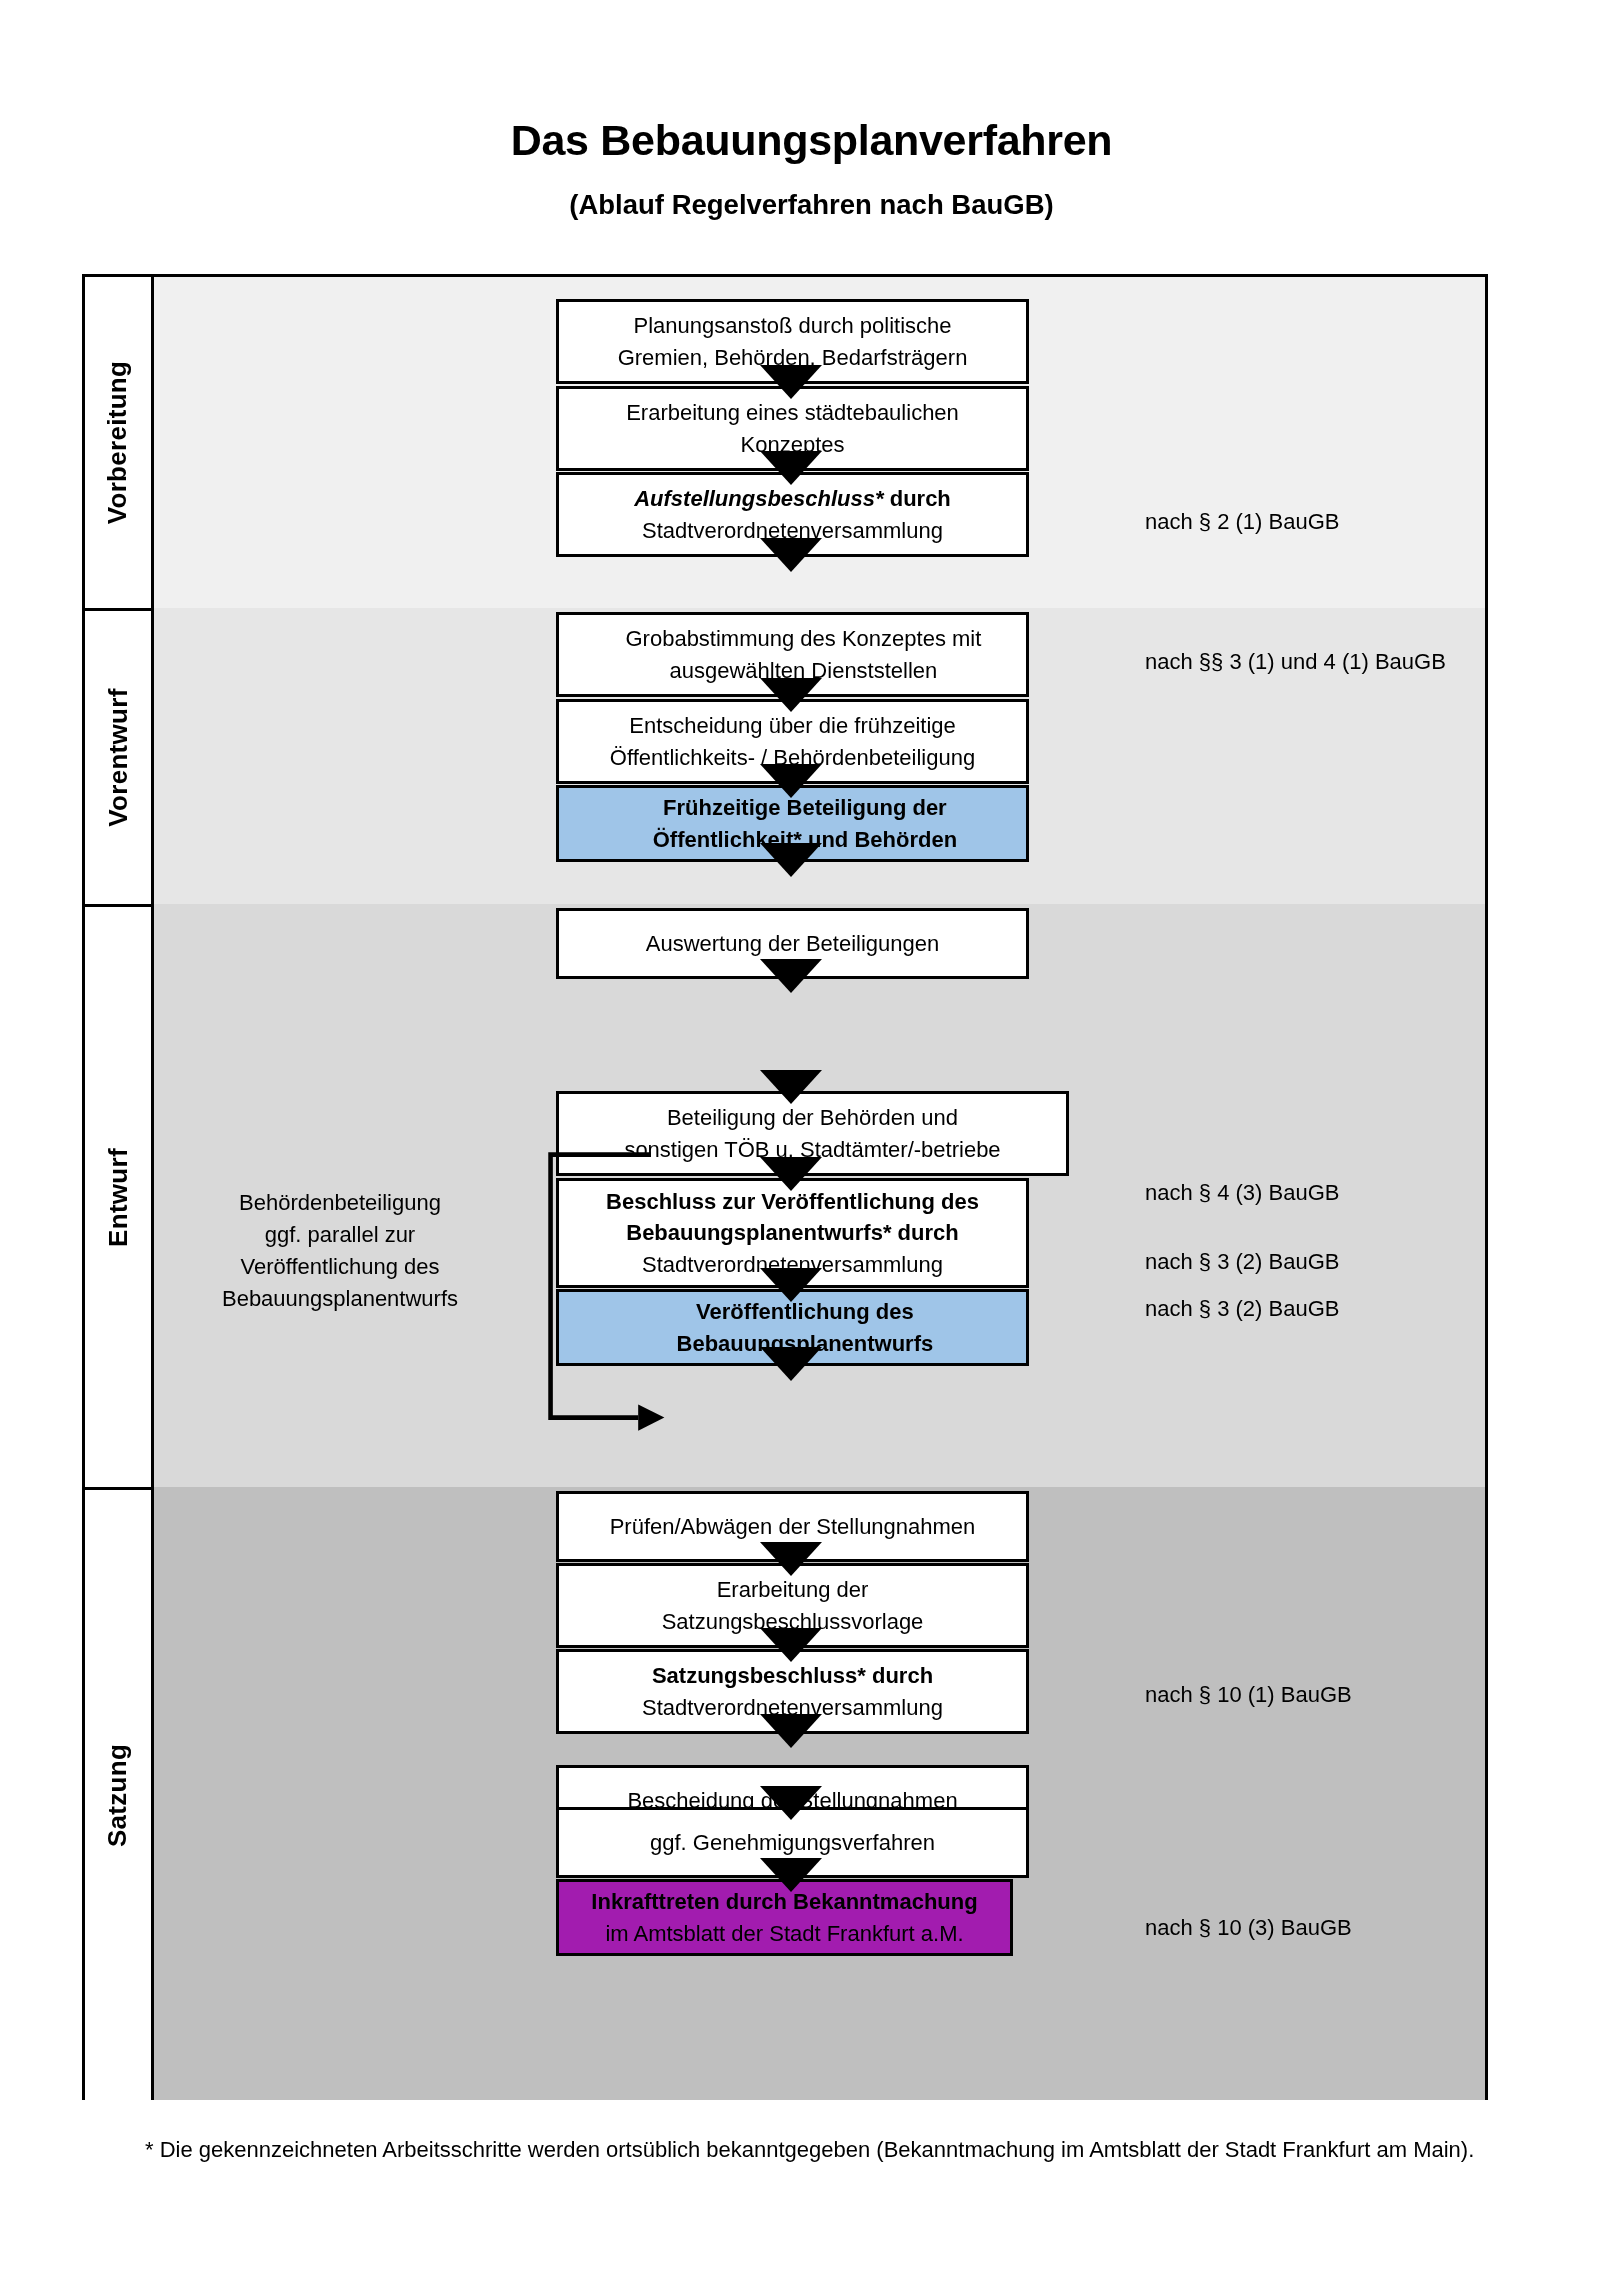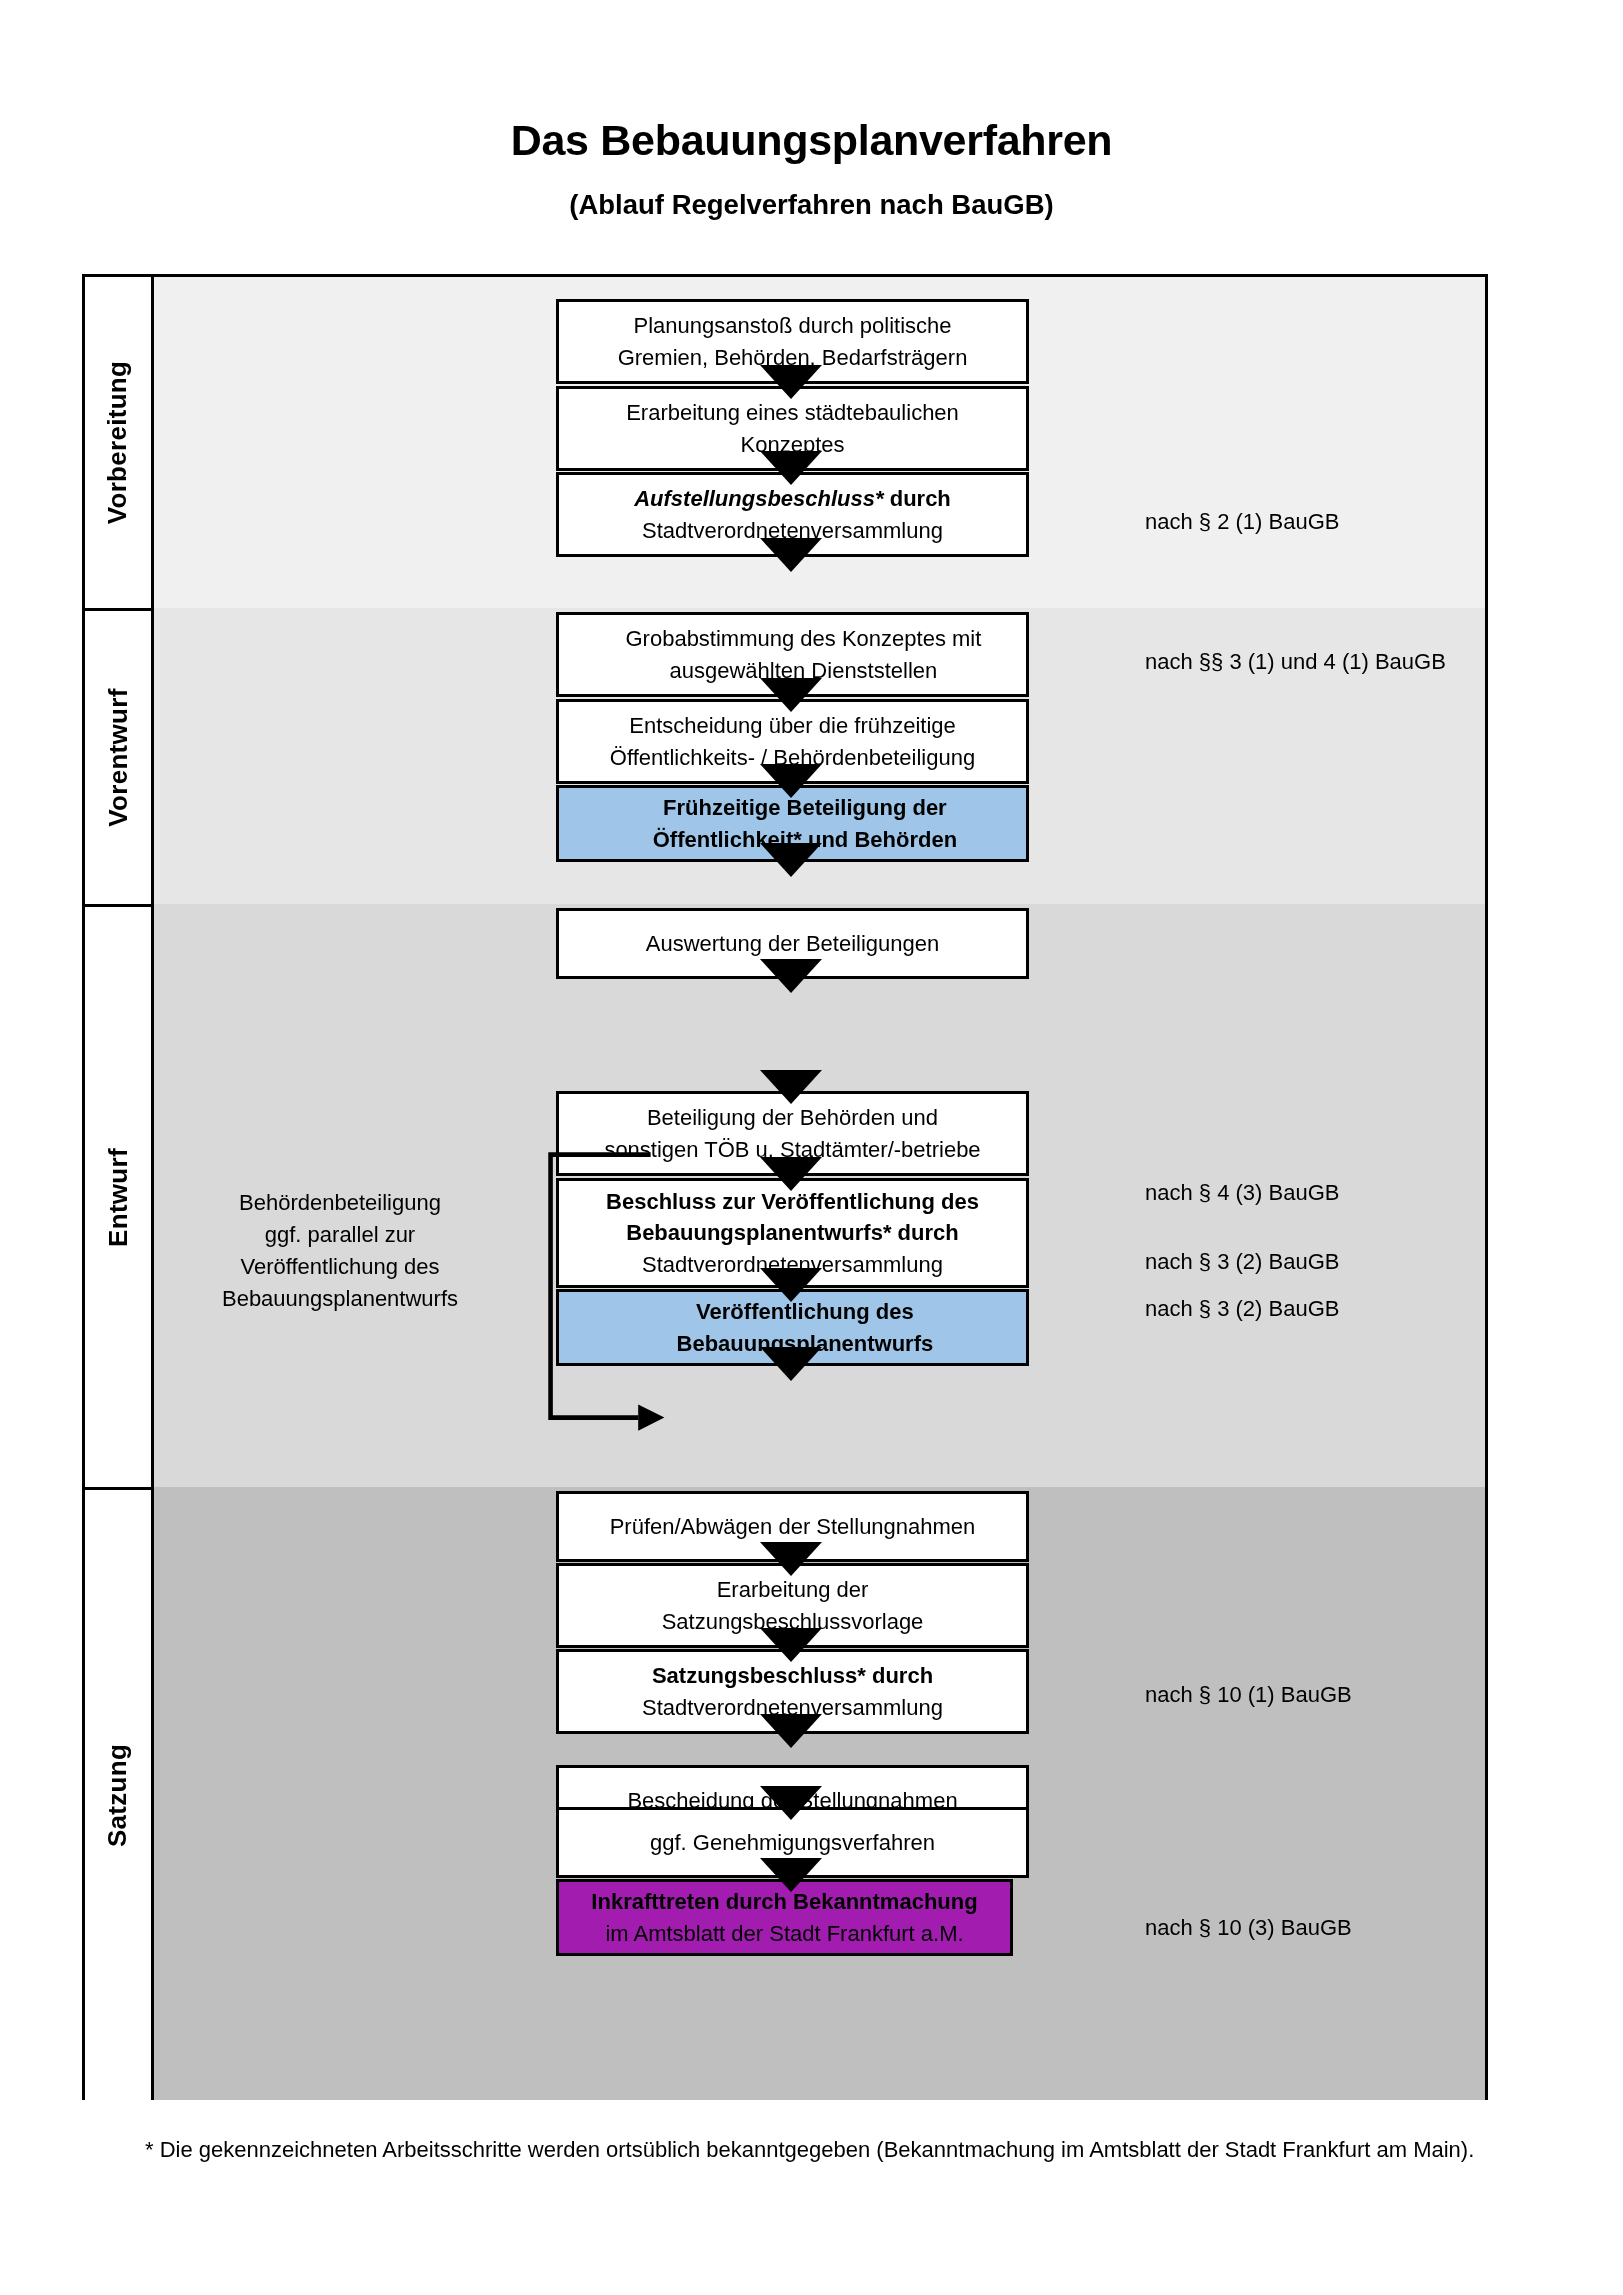--- a/index.html
+++ b/index.html
@@ -242,21 +242,21 @@
 
   <div class="flow-box" style="left:471px; top:631px; width:473px; height:71px;">
     <div>
       <span>Auswertung der Beteiligungen</span>
     </div>
   </div>
   <div class="arrow-down" style="left:675px; top:682px;"></div>
 
   <div class="arrow-down" style="left:675px; top:793px;"></div>
 
-  <div class="flow-box" style="left:471px; top:814px; width:473px; height:85px;">
+  <div class="flow-box" style="left:471px; top:814px; width:513px; height:85px;">
     <div>
       <span>Beteiligung der Behörden und</span><br>
       <span>sonstigen TÖB u. Stadtämter/-betriebe</span>
     </div>
   </div>
   <div class="arrow-down" style="left:675px; top:880px;"></div>
   <div class="law-ref" style="left:1060px; top:903px;">nach § 4 (3) BauGB</div>
 
   <div class="flow-box" style="left:471px; top:901px; width:473px; height:110px;">
     <div>

